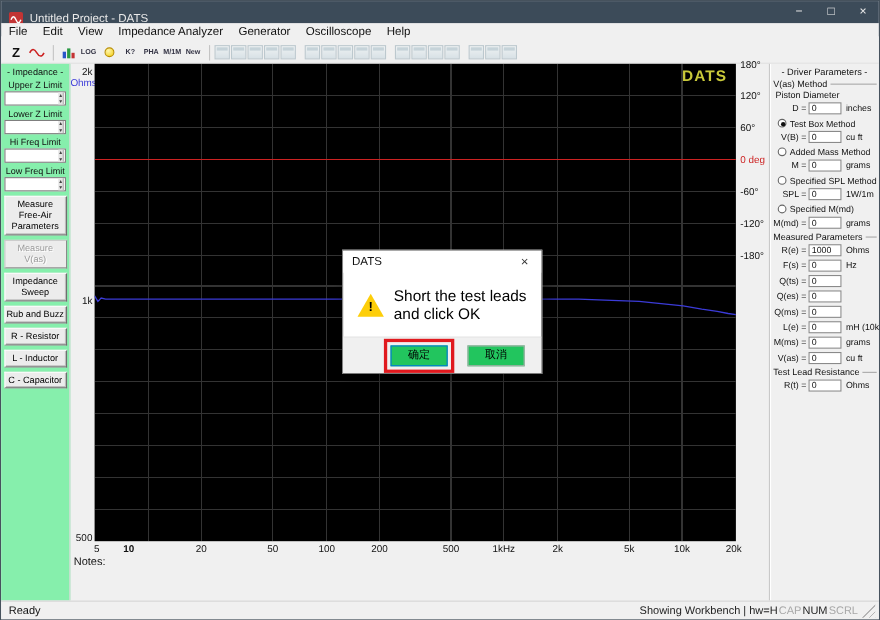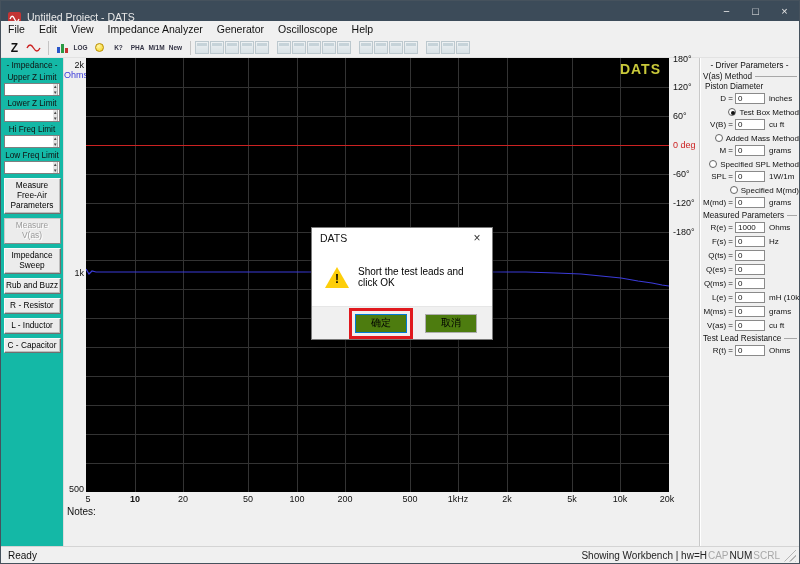--- a/index.html
+++ b/index.html
@@ -23,21 +23,21 @@
   .tb-btn{height:17px;min-width:17px;display:flex;align-items:center;justify-content:center;margin-right:2px;}
   .tb-z{font-size:12px;font-weight:bold;color:#111;}
   .tb-text{font-size:6.5px;font-weight:bold;color:#334;letter-spacing:0;}
   .tb-sep{width:1px;height:14px;background:#c4c4c4;margin:0 4px;flex:0 0 auto;}
   .bulb{width:9px;height:9px;border-radius:50%;background:radial-gradient(circle at 35% 30%,#fff6ad,#f4cf14);border:1px solid #b98e00;}
   .tile{width:14px;height:13px;border:1px solid #93a9b4;background:linear-gradient(#eef4f7,#c5d6de);opacity:.55;margin-right:1px;position:relative;flex:0 0 auto;}
   .tile::before{content:"";position:absolute;left:1px;right:1px;top:1px;height:3px;background:#a4bcc7;}
   .tile-gap{width:7px;flex:0 0 auto;}
 
   
-  .left-panel{position:absolute;left:0;top:57px;width:63px;bottom:17px;background:#14b8a6;border-right:1px solid #dcdcdc;padding:2px 2px 0 2px;}
+  .left-panel{position:absolute;left:0;top:57px;width:63px;bottom:17px;background:#86efac;border-right:1px solid #dcdcdc;padding:2px 2px 0 2px;}
   .panel-title{font-size:8.3px;text-align:center;margin-bottom:1px;white-space:nowrap;}
   .limit-label{font-size:8.2px;text-align:center;margin-top:3px;white-space:nowrap;}
   .spin-field{display:flex;height:13px;margin:1px 1px 2px 1px;border:1px solid #7f7f7f;background:#fff;padding-left:48px;}
   .spinner{width:9px;display:flex;flex-direction:column;border-right:1px solid #b0b0b0;background:#e4e4e4;}
   .spinner span{flex:1;font-size:4.5px;line-height:5px;text-align:center;color:#444;}
   .spin-value{flex:1;font-size:8px;line-height:11px;padding-left:2px;white-space:nowrap;overflow:hidden;}
   .side-btn{display:block;width:57px;margin:4px auto 0;font-family:inherit;font-size:8.3px;line-height:1.2;padding:2px 1px;background:#ececec;color:#000;border:1px solid;border-color:#fbfbfb #6f6f6f #6f6f6f #fbfbfb;box-shadow:inset -1px -1px 0 #bdbdbd;}
   .side-btn.disabled{color:#9b9b9b;text-shadow:1px 1px 0 #fff;box-shadow:none;border-color:#c9c9c9 #8a8a8a #8a8a8a #c9c9c9;}
 
   
@@ -55,43 +55,43 @@
   
   .right-panel{position:absolute;right:0;top:57px;width:100px;bottom:17px;background:#f0f0f0;border-left:1px solid #c9c9c9;box-shadow:inset 1px 0 0 #fff;padding-top:2px;font-size:8px;}
   .rp-title{text-align:center;font-size:8.4px;margin-bottom:2px;white-space:nowrap;}
   .rp-header{display:flex;align-items:center;font-size:8.2px;padding-left:3px;margin:2px 0 1px;white-space:nowrap;}
   .rp-header::after{content:"";flex:1;border-top:1px solid #a8a8a8;margin:0 2px 0 3px;}
   .rp-static{padding-left:5px;font-size:8.2px;margin:1px 0;}
   .rp-field{display:flex;align-items:center;height:13px;padding-left:2px;margin-bottom:1px;white-space:nowrap;}
   .rp-flabel{width:31px;text-align:right;margin-right:2px;flex:0 0 auto;}
   .rp-box{width:30px;height:11px;background:#fff;border:1px solid #8a8a8a;font-size:8px;line-height:9px;padding:0 2px;overflow:hidden;flex:0 0 auto;}
   .rp-unit{margin-left:4px;}
-  .rp-radio{display:flex;align-items:center;height:12px;padding-left:7px;white-space:nowrap;justify-content:flex-end;}
+  .rp-radio{display:flex;align-items:center;height:12px;padding-left:7px;white-space:nowrap;}
   .radio-dot{width:8px;height:8px;border-radius:50%;border:1px solid #666;background:#fff;position:relative;margin-right:3px;flex:0 0 auto;}
   .radio-dot.checked::after{content:"";position:absolute;left:2px;top:2px;width:4px;height:4px;border-radius:50%;background:#111;}
 
   
   .statusbar{position:absolute;left:0;right:0;bottom:0;height:17px;background:#f0f0f0;border-top:1px solid #d4d4d4;display:flex;align-items:center;font-size:10px;}
   .status-left{padding-left:7px;flex:1;}
   .status-right{display:flex;align-items:center;gap:1px;padding-right:3px;color:#222;}
   .flag{color:#a8a8a8;}
   .flag.on{color:#222;}
   .grip{width:13px;height:13px;margin-left:2px;background:repeating-linear-gradient(315deg,#b5b5b5 0 1px,transparent 1px 4px);clip-path:polygon(100% 0,100% 100%,0 100%);}
 
   
   .dialog{position:absolute;left:310px;top:226px;width:182px;height:113px;background:#fff;border:1px solid #7a7a7a;box-shadow:3px 4px 12px rgba(0,0,0,.45);z-index:50;}
   .dlg-title{height:20px;display:flex;align-items:center;font-size:10.5px;padding-left:8px;background:#fff;}
   .dlg-close{margin-left:auto;width:30px;height:20px;line-height:20px;text-align:center;font-size:12px;color:#333;}
   .dlg-body{height:58px;display:flex;align-items:center;padding:0 8px 0 13px;}
   .warn{position:relative;width:24px;height:21px;flex:0 0 auto;margin-right:9px;}
   .warn .tri{position:absolute;left:0;top:0;width:0;height:0;border-left:12px solid transparent;border-right:12px solid transparent;border-bottom:21px solid #fdce0a;}
   .warn .bang{position:absolute;left:0;right:0;top:5px;text-align:center;font-weight:bold;font-size:12px;color:#000;}
-  .dlg-msg{font-size:10px;color:#000;}
+  .dlg-msg{font-size:14px;color:#000;}
   .dlg-footer{height:33px;background:#f0f0f0;border-top:1px solid #e6e6e6;display:flex;align-items:center;justify-content:flex-end;gap:18px;padding-right:15px;}
-  .dlg-btn{width:52px;height:19px;background:#4d7c0f;border:1px solid #adadad;font-family:inherit;font-size:10px;line-height:1;}
+  .dlg-btn{width:52px;height:19px;background:#22c55e;border:1px solid #adadad;font-family:inherit;font-size:10px;line-height:1;}
   .dlg-btn.ok{border:1px solid #0078d7;outline:3px solid #e0191e;outline-offset:3px;}
 </style>
 </head>
 <body>
 
 <div class="screen">
 
   <div class="titlebar">
     <span class="app-icon">
       <svg width="13" height="13">
@@ -252,21 +252,21 @@
 
     <div class="phase-lab" style="top:1px;">180°</div>
     <div class="phase-lab" style="top:29px;">120°</div>
     <div class="phase-lab" style="top:58px;">60°</div>
     <div class="phase-lab zero" style="top:87px;">0 deg</div>
     <div class="phase-lab" style="top:116px;">-60°</div>
     <div class="phase-lab" style="top:145px;">-120°</div>
     <div class="phase-lab" style="top:174px;">-180°</div>
 
     <div class="xlab" style="left:24px;">5</div>
-    <div class="xlab" style="left:71px;font-weight:bold;">10</div>
+    <div class="xlab" style="left:53px;font-weight:bold;">10</div>
     <div class="xlab" style="left:119px;">20</div>
     <div class="xlab" style="left:184px;">50</div>
     <div class="xlab" style="left:233px;">100</div>
     <div class="xlab" style="left:281px;">200</div>
     <div class="xlab" style="left:346px;">500</div>
     <div class="xlab" style="left:394px;">1kHz</div>
     <div class="xlab" style="left:443px;">2k</div>
     <div class="xlab" style="left:508px;">5k</div>
     <div class="xlab" style="left:556px;">10k</div>
     <div class="xlab" style="left:603px;">20k</div>

